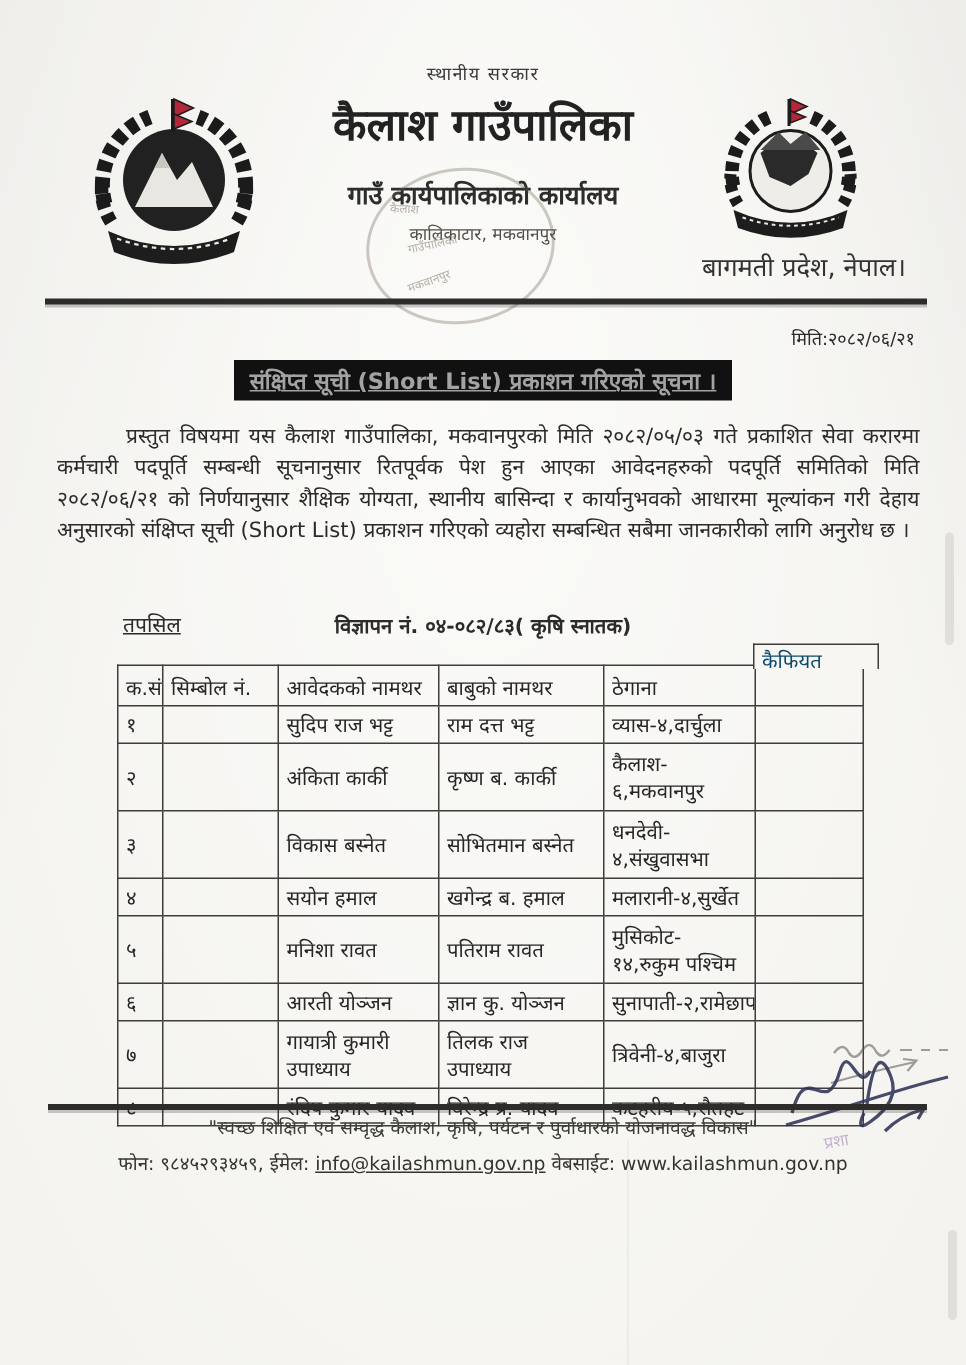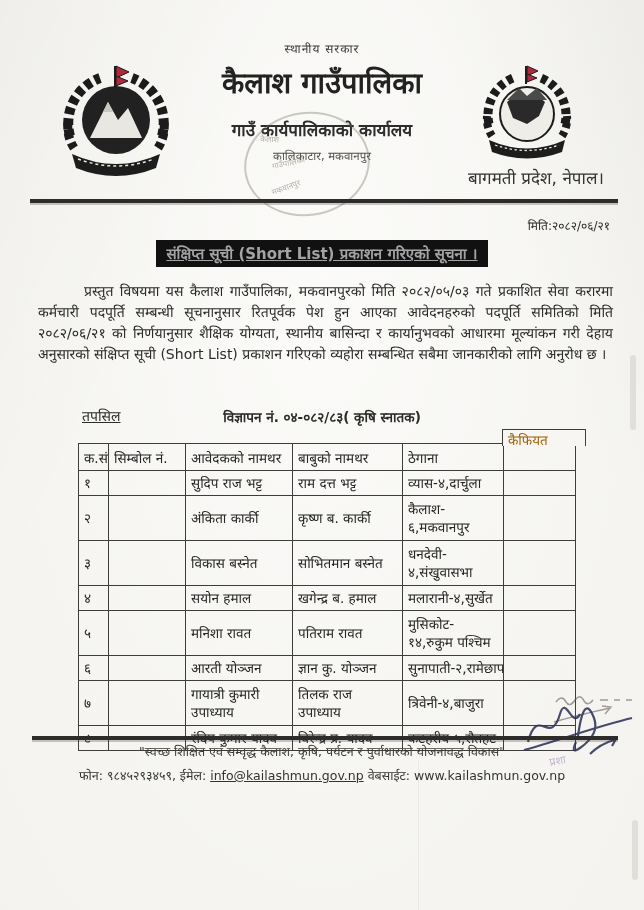--- a/index.html
+++ b/index.html
@@ -49,21 +49,21 @@
   table{border-collapse:collapse;width:497px;table-layout:fixed;font-size:13.5px;color:#262626;}
   td,th{border:1px solid #3f3d3a;padding:3px 5px;vertical-align:middle;text-align:left;
         font-weight:normal;overflow:hidden;}
   th{height:20px;vertical-align:bottom;}
   col.c1{width:30px;}col.c2{width:77px;}col.c3{width:107px;}col.c4{width:110px;}col.c5{width:101px;}col.c6{width:72px;}
   .addr{white-space:pre-line;}
   tr.single td{height:18px;}
   tr.double td{height:38px;}
   .remarks-raise{position:absolute;top:-14px;left:424px;width:72px;height:15px;background:#f7f6f2;
                  border:1px solid #3f3d3a;border-bottom:none;font-size:13.5px;padding:1px 5px 0;
-                 color:#a16207;}
+                 color:#0c4a6e;}
 
   
   .slogan{top:743px;left:0;right:0;font-size:12.5px;color:#3b3b35;}
   .contact{top:767px;left:0;right:0;font-size:12.5px;color:#33332f;}
   .contact .email{text-decoration:underline;}
 
   .sig{top:684px;left:520px;}
   .note-scribble{top:688px;left:552px;}
   .crease-v{position:absolute;width:1px;background:rgba(60,55,45,.06);}
   .edge-mark{position:absolute;width:6px;border-radius:3px;background:rgba(90,80,65,.12);}

